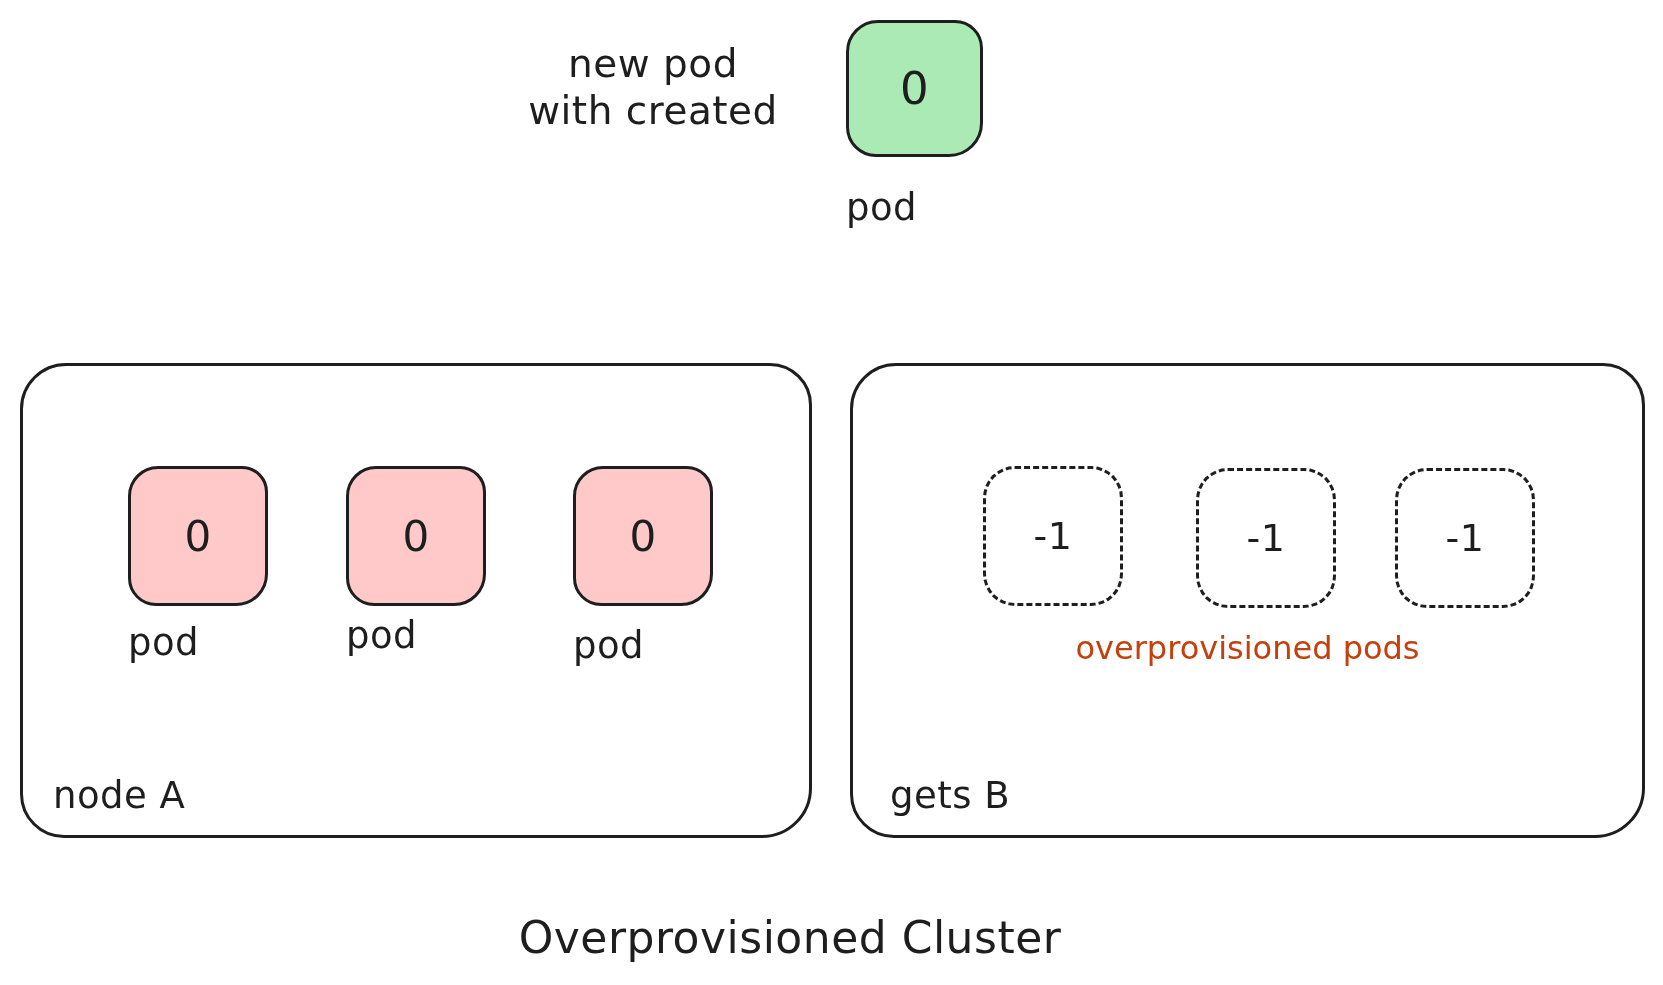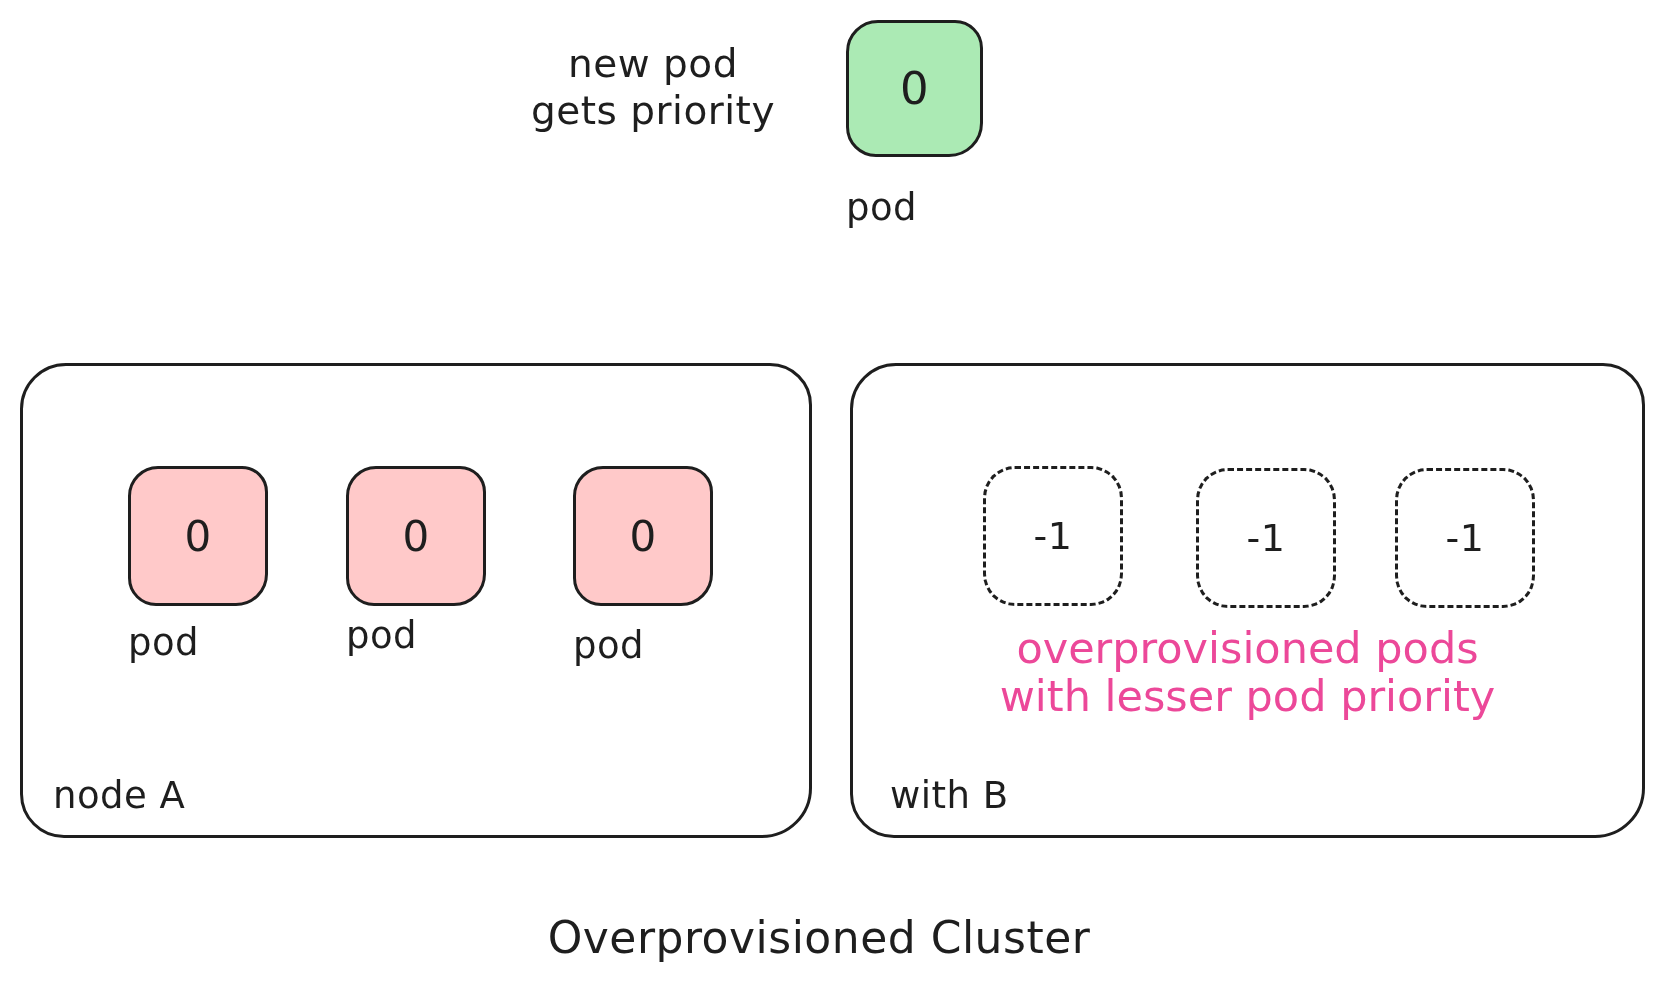--- a/index.html
+++ b/index.html
@@ -90,44 +90,43 @@
     font-size: 37px;
     font-weight: 500;
   }
 
   .gray-caption {
     position: absolute;
     left: 0;
     top: 258px;
     width: 100%;
     text-align: center;
-    font-size: 43px;
+    font-size: 32px;
     line-height: 48px;
     font-weight: 500;
-    color: #ec4899;
+    color: #c2410c;
   }
 
   .diagram-title {
     left: 0;
     top: 912px;
     width: 1580px;
     text-align: center;
     font-size: 44px;
     font-weight: 500;
-    margin-left: 29px;
   }
 </style>
 </head>
 <body>
 
 <div class="canvas">
 
   <div class="abs annotation hand">
     <div>new pod</div>
-    <div>gets priority</div>
+    <div>with created</div>
   </div>
 
   <div class="abs pod-box pod-green hand">
     <span>0</span>
   </div>
   <div class="abs pod-caption hand" style="left:846px; top:186px; width:137px;">pod</div>
 
   <div class="abs node-box node-a">
     <div class="abs pod-box pod-pink hand" style="left:105px; top:100px;">
       <span>0</span>
@@ -152,21 +151,20 @@
     </div>
     <div class="abs pod-box pod-dashed hand" style="left:343px; top:102px;">
       <span>-1</span>
     </div>
     <div class="abs pod-box pod-dashed hand" style="left:542px; top:102px;">
       <span>-1</span>
     </div>
 
     <div class="gray-caption">
       <div>overprovisioned pods</div>
-      <div>with lesser pod priority</div>
     </div>
 
-    <div class="node-label hand" style="left:37px;">with B</div>
+    <div class="node-label hand" style="left:37px;">gets B</div>
   </div>
 
   <div class="abs diagram-title hand">Overprovisioned Cluster</div>
 
 </div>
 
 </body></html>

